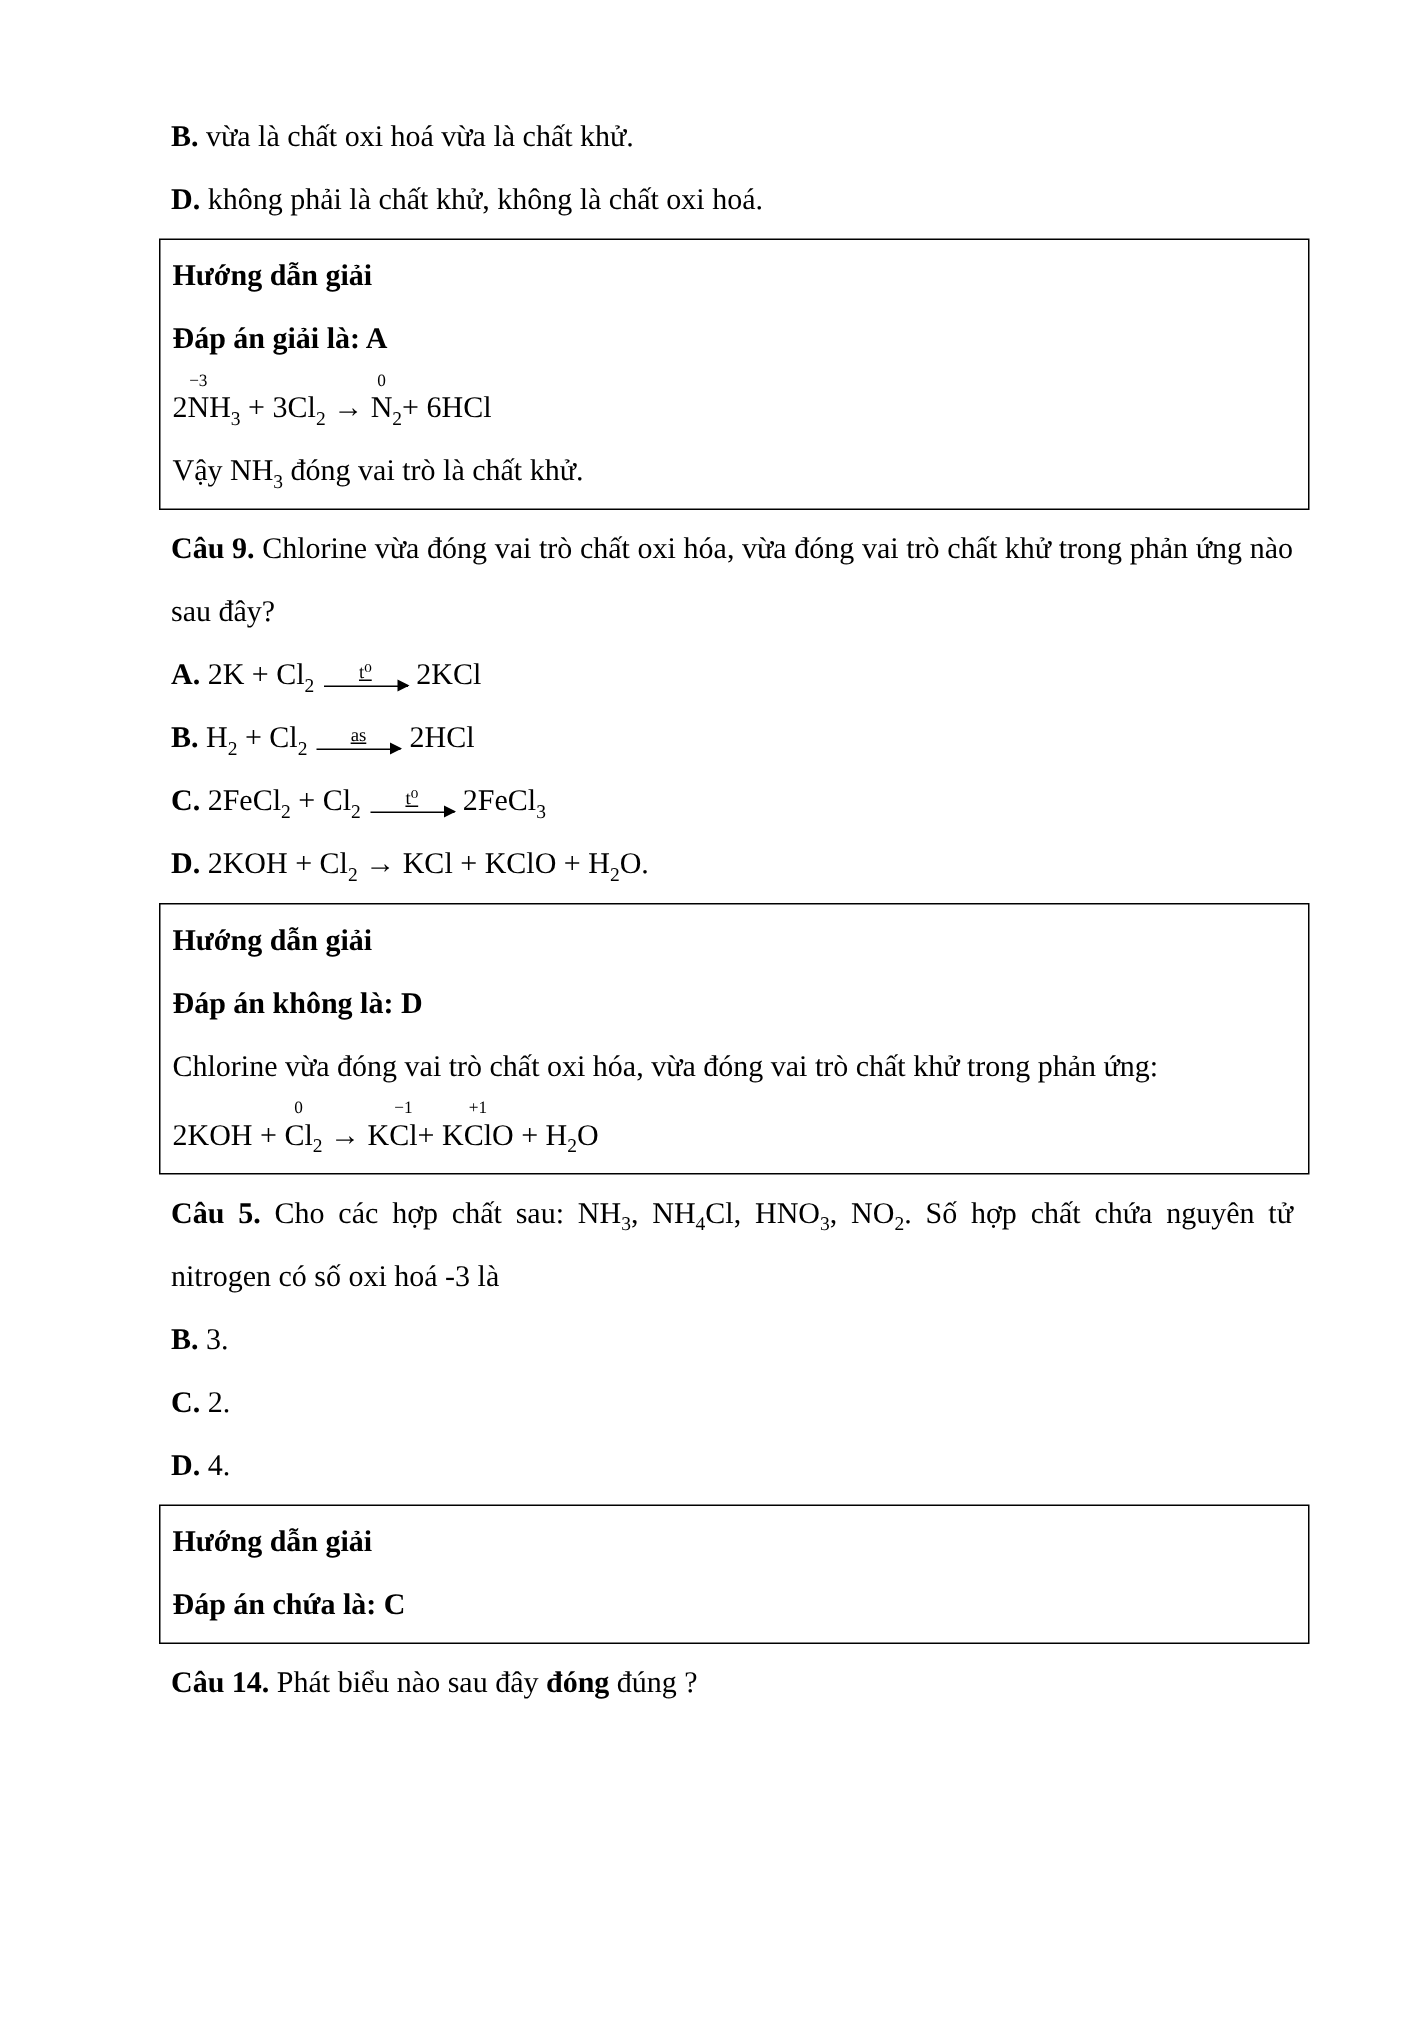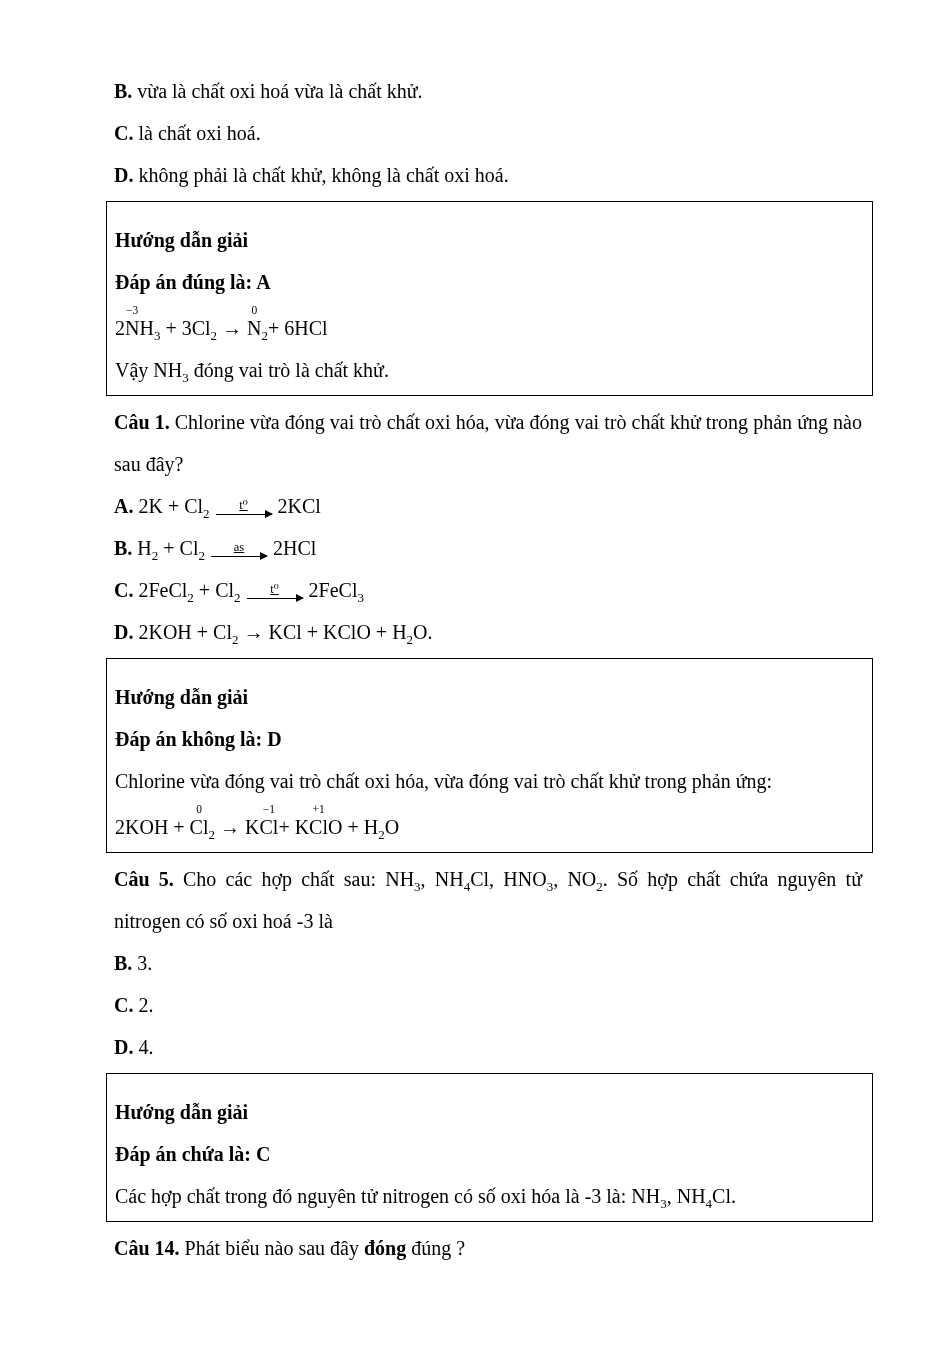--- a/index.html
+++ b/index.html
@@ -12,21 +12,21 @@
   }
   .page { padding:70px 90px 30px 90px;margin-left:24px; }
   p.line { margin:0; line-height:42px; text-align:left; }
   p.just { text-align:justify; }
   .bold, b { font-weight:bold; }
   sub { font-size:13px; line-height:0; }
 
   .solution-box {
     border:1.5px solid #000;
     margin:5px -11px 5px -8px;
-    padding:17px 8px 4px 8px;
+    padding:3px 8px 4px 8px;
   }
 
   .opt-eq { line-height:48px; }
   .eq-line { line-height:46px; padding-top:4px; }
 
   
   .ov { position:relative; display:inline-block; line-height:1.2; }
   .ov-top {
     position:absolute; top:-11px; left:50%; transform:translateX(-50%);
     font-size:11.5px; line-height:1; white-space:nowrap;
@@ -43,49 +43,47 @@
     border-top:4px solid transparent;
     border-bottom:4px solid transparent;
   }
 </style>
 </head>
 <body>
 
 <div class="page">
 
   <p class="line"><b>B.</b> vừa là chất oxi hoá vừa là chất khử.</p>
-  <p class="line"><b>C.</b> là chất oxi hoá.</p>
   <p class="line"><b>D.</b> không phải là chất khử, không là chất oxi hoá.</p>
 
   <div class="solution-box">
     <p class="line bold">Hướng dẫn giải</p>
-    <p class="line bold">Đáp án đúng là: A</p>
+    <p class="line bold">Đáp án giải là: A</p>
     <p class="line eq-line">2<span class="ov"><span class="ov-top">−3</span>N</span>H<sub>3</sub> +  3Cl<sub>2</sub> → <span class="ov"><span class="ov-top">0</span>N</span><sub>2</sub>+  6HCl</p>
     <p class="line">Vậy NH<sub>3</sub> đóng vai trò là chất khử.</p>
   </div>
 
-  <p class="line just"><b>Câu 1.</b> Chlorine vừa đóng vai trò chất oxi hóa, vừa đóng vai trò chất khử trong phản ứng nào sau đây?</p>
+  <p class="line just"><b>Câu 9.</b> Chlorine vừa đóng vai trò chất oxi hóa, vừa đóng vai trò chất khử trong phản ứng nào sau đây?</p>
   <p class="line opt-eq"><b>A.</b> 2K + Cl<sub>2</sub><span class="arr"><span class="arr-top">t⁰</span><span class="arr-base"></span></span>2KCl</p>
   <p class="line opt-eq"><b>B.</b> H<sub>2</sub> + Cl<sub>2</sub><span class="arr"><span class="arr-top">as</span><span class="arr-base"></span></span>2HCl</p>
   <p class="line opt-eq"><b>C.</b> 2FeCl<sub>2</sub> + Cl<sub>2</sub><span class="arr"><span class="arr-top">t⁰</span><span class="arr-base"></span></span>2FeCl<sub>3</sub></p>
   <p class="line opt-eq"><b>D.</b> 2KOH + Cl<sub>2</sub> → KCl + KClO + H<sub>2</sub>O.</p>
 
   <div class="solution-box">
     <p class="line bold">Hướng dẫn giải</p>
     <p class="line bold">Đáp án không là: D</p>
     <p class="line">Chlorine vừa đóng vai trò chất oxi hóa, vừa đóng vai trò chất khử trong phản ứng:</p>
     <p class="line eq-line">2KOH + <span class="ov"><span class="ov-top">0</span>Cl</span><sub>2</sub> → K<span class="ov"><span class="ov-top">−1</span>Cl</span>+ K<span class="ov"><span class="ov-top">+1</span>Cl</span>O + H<sub>2</sub>O</p>
   </div>
 
   <p class="line just"><b>Câu 5.</b> Cho các hợp chất sau: NH<sub>3</sub>, NH<sub>4</sub>Cl, HNO<sub>3</sub>, NO<sub>2</sub>. Số hợp chất chứa nguyên tử nitrogen có số oxi hoá -3 là</p>
   <p class="line"><b>B.</b> 3.</p>
   <p class="line"><b>C.</b> 2.</p>
   <p class="line"><b>D.</b> 4.</p>
 
   <div class="solution-box">
     <p class="line bold">Hướng dẫn giải</p>
     <p class="line bold">Đáp án chứa là: C</p>
-    <p class="line">Các hợp chất trong đó nguyên tử nitrogen có số oxi hóa là -3 là: NH<sub>3</sub>, NH<sub>4</sub>Cl.</p>
   </div>
 
   <p class="line"><b>Câu 14.</b> Phát biểu nào sau đây <b>đóng</b> đúng ?</p>
 
 </div>
 
 </body></html>

